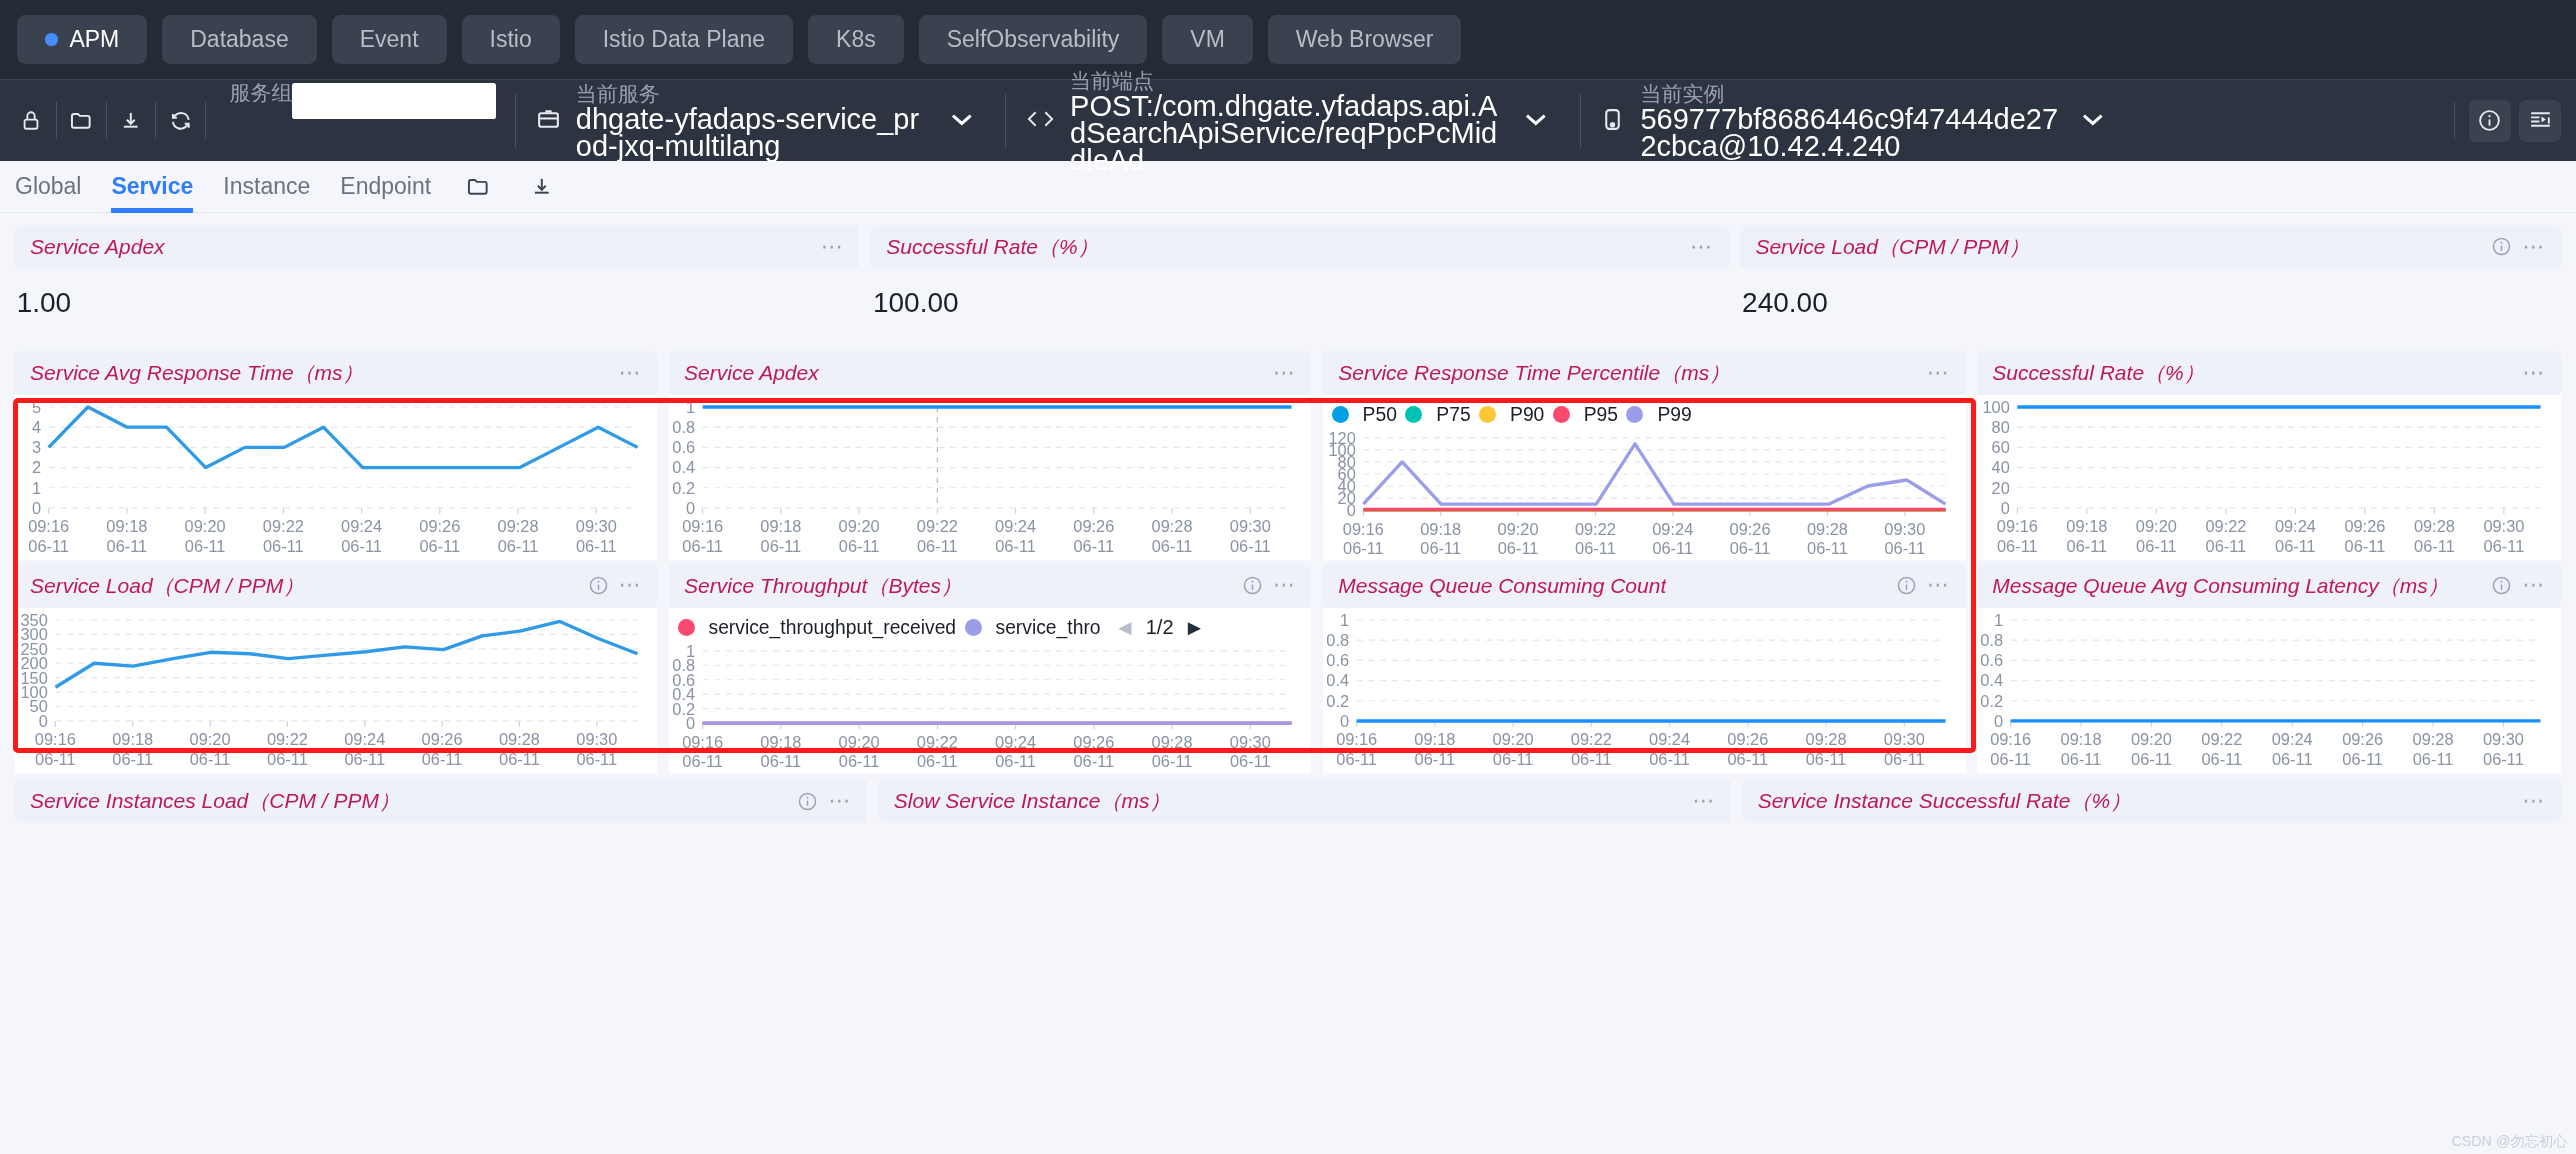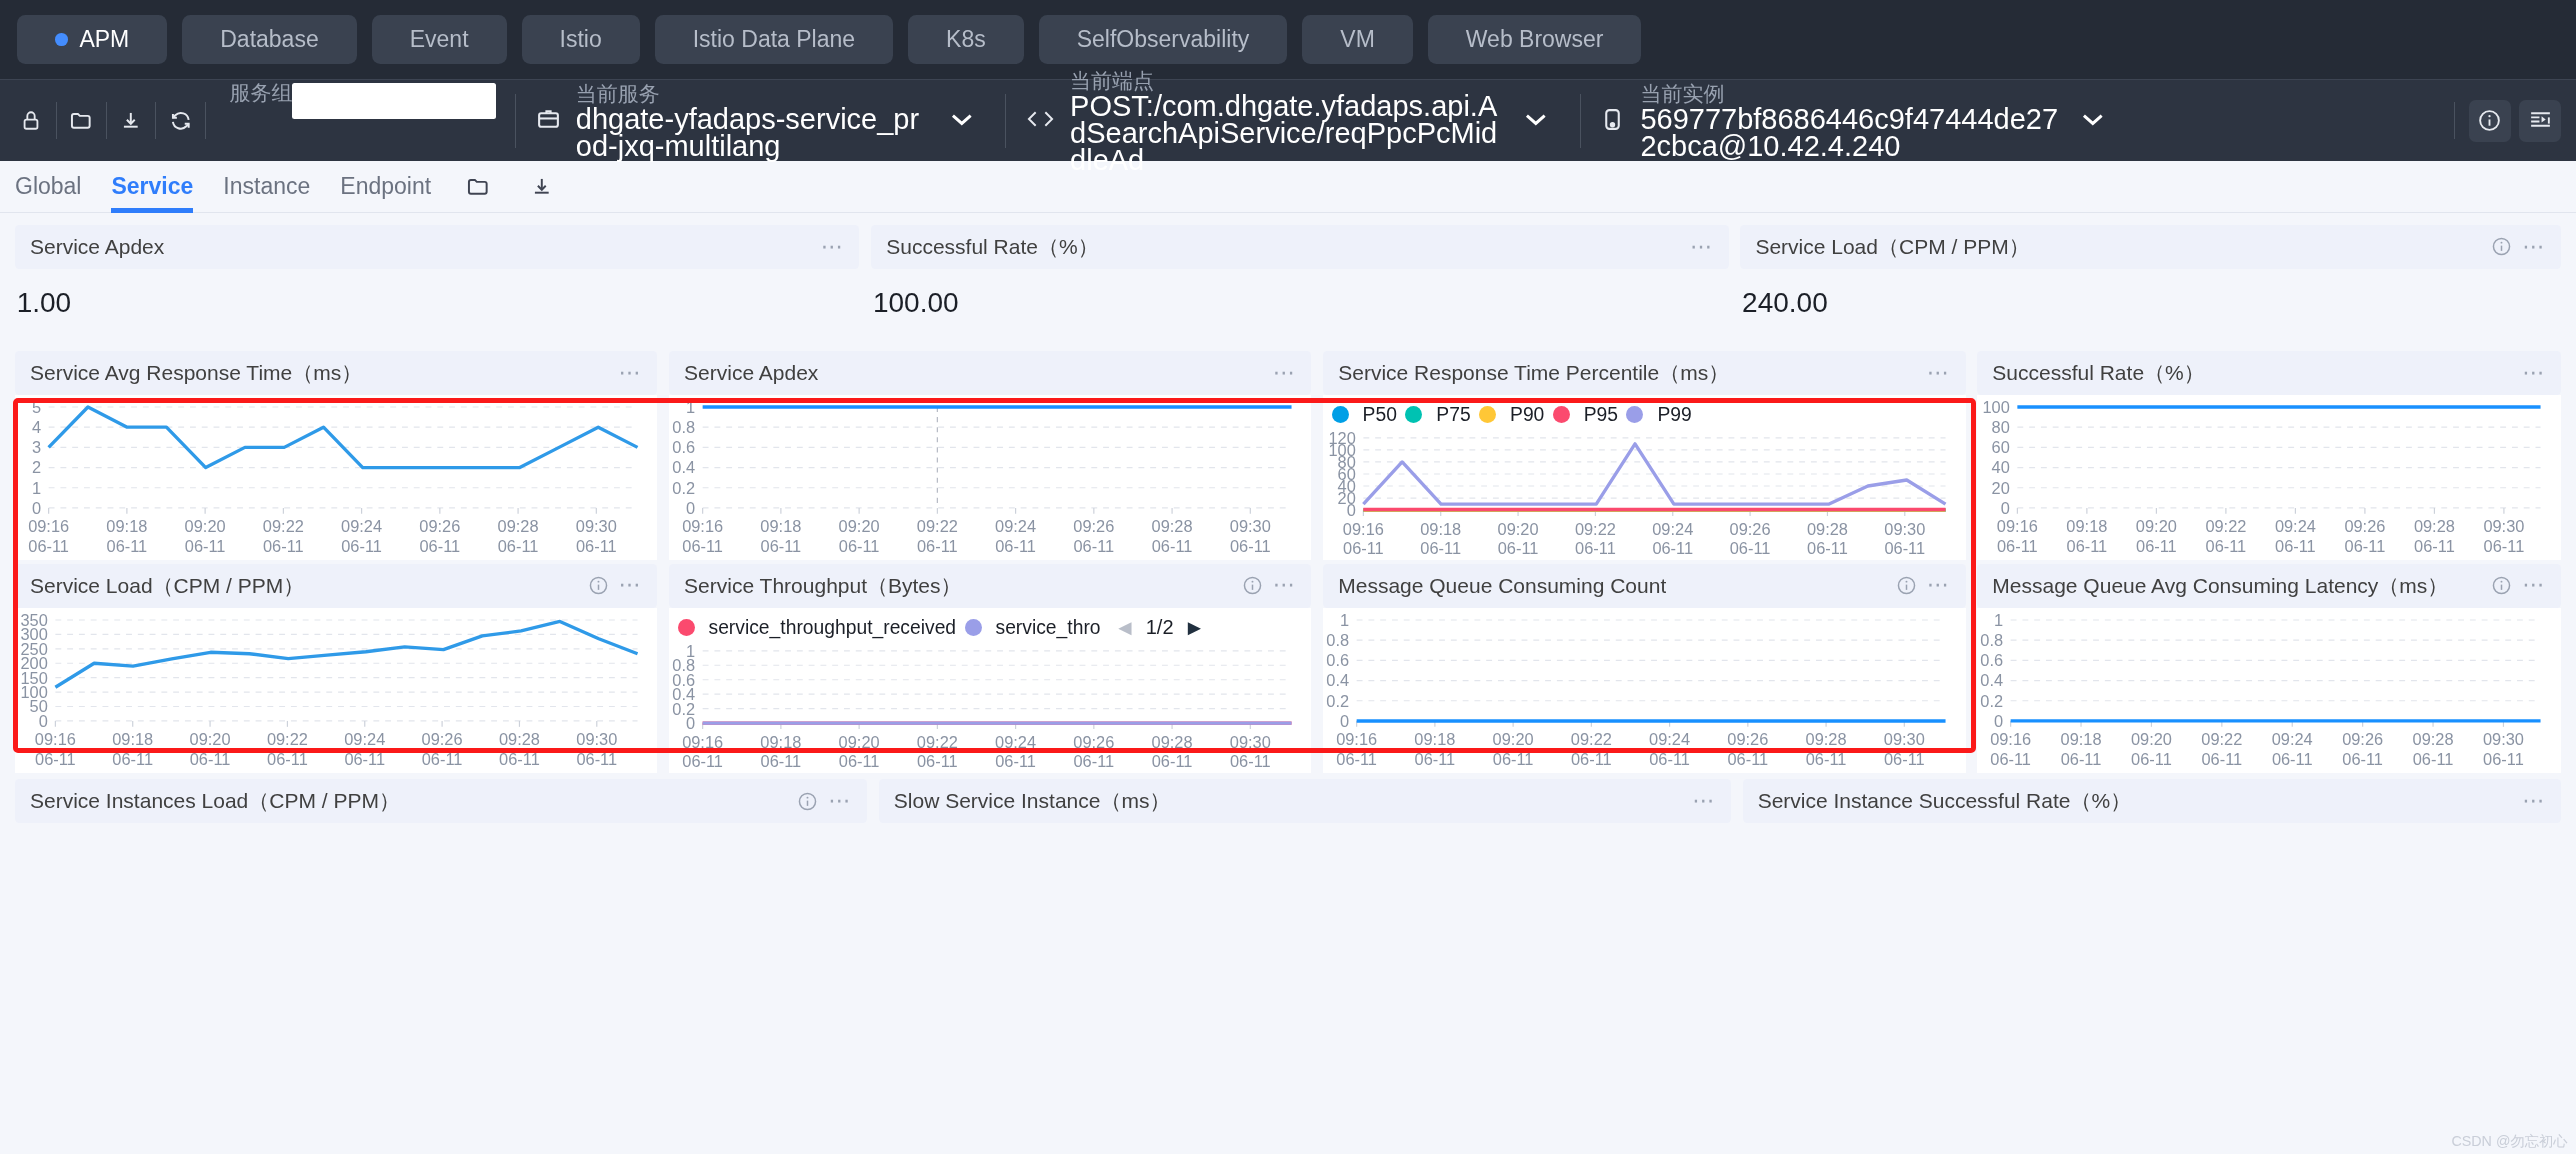--- a/index.html
+++ b/index.html
@@ -10,21 +10,21 @@
     overflow: hidden;
   }
 
   
   .topbar {
     height: 79px; background: #252b36;
     display: flex; align-items: center; gap: 15px;
     padding: 0 17px;
   }
   .topbar-tab {
-    height: 49px; padding: 0 38px;
+    height: 49px; padding: 0 28px;
     background: #3a4250; border-radius: 8.4px;
     display: flex; align-items: center; gap: 11.8px;
     color: #b6bdc9; font-size: 23px; white-space: nowrap;
     cursor: pointer;
   }
   .topbar-tab.active { color: #ffffff; }
   .topbar-tab .dot {
     width: 12.6px; height: 12.6px; border-radius: 50%;
     background: #448dfe; flex: 0 0 auto;
   }
@@ -102,22 +102,22 @@
   .board { padding: 11.8px 15px 0 15px; position: relative; }
   .row { display: flex; gap: 11.8px; }
 
   .card { background: transparent; }
   .card-head {
     background: #eef1fa; border-radius: 4.2px;
     height: 44px; display: flex; align-items: center;
     padding: 0 15px; gap: 10px;
   }
   .card-title {
-    color: #404040; font-size: 21px; white-space: nowrap;
-    overflow: hidden; text-overflow: ellipsis;
+    color: #be185d; font-size: 21px; white-space: nowrap;
+    overflow: hidden; text-overflow: ellipsis; font-style: italic;
   }
   .card-actions { margin-left: auto; display: flex; align-items: center; gap: 10px; }
   .ico-info, .ico-more { color: #9aa2b1; cursor: pointer; display: flex; align-items: center; }
   .ico-more { font-size: 22px; letter-spacing: 1.7px; line-height: 8.4px; }
 
   .metric-value {
     font-size: 28px; color: #1b1f27; padding: 18.5px 1.7px 0 1.7px;
   }
 
   .chart-body { background: #ffffff; position: relative; }

